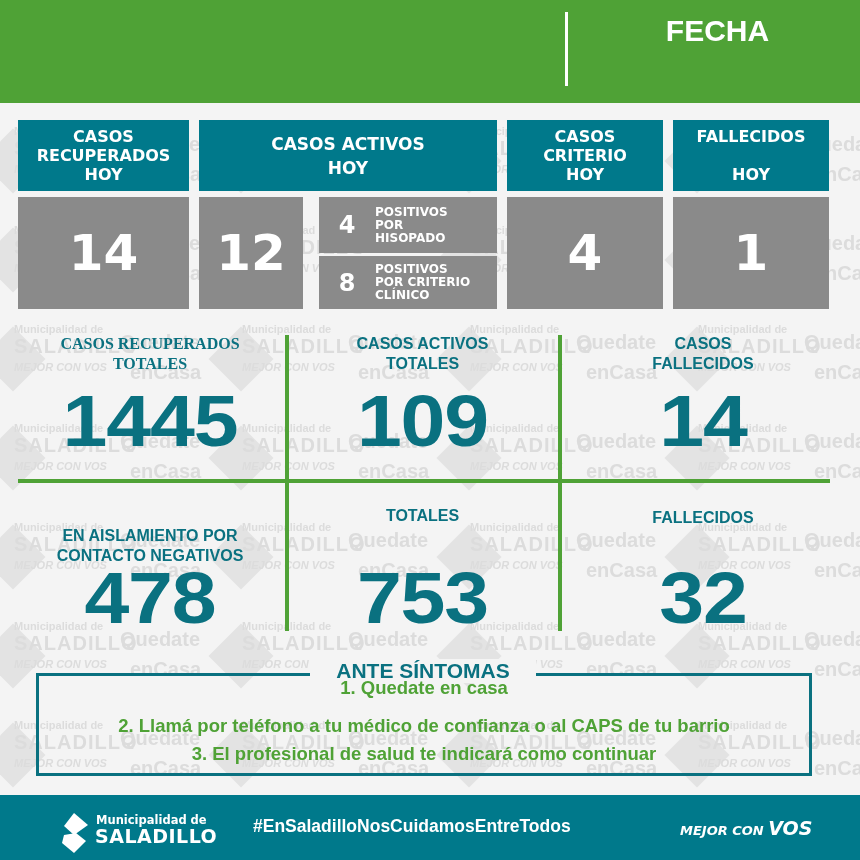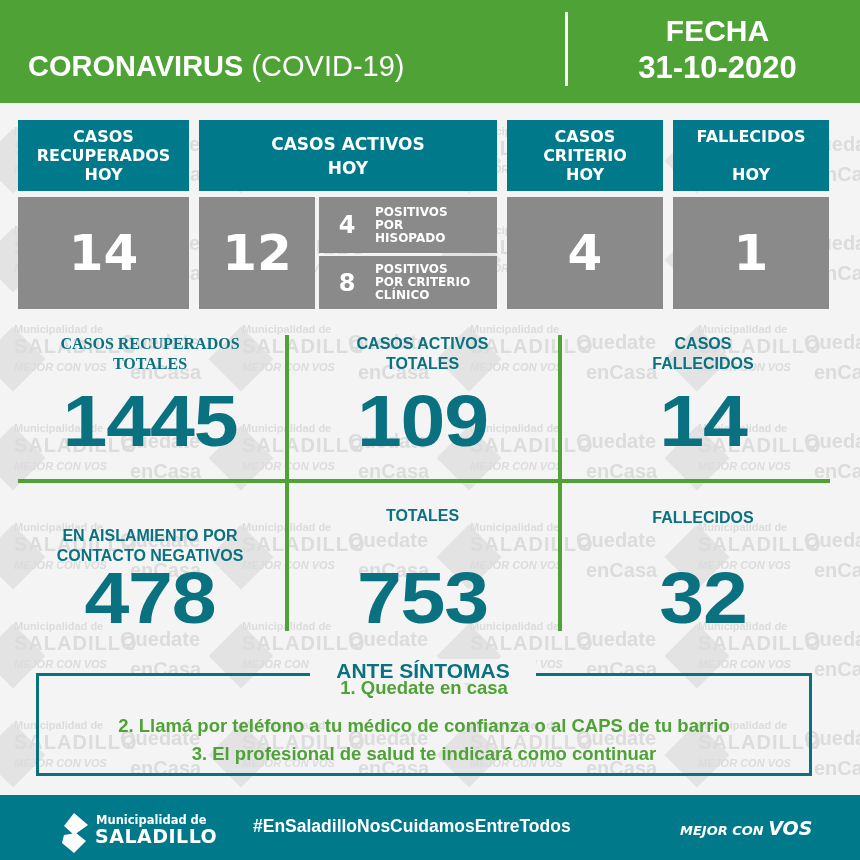--- a/index.html
+++ b/index.html
@@ -277,40 +277,38 @@
       <div class="wm-diamond" style="left:0;top:25px"></div>
       <div class="wm-t1" style="left:24px;top:12px">Municipalidad de</div>
       <div class="wm-t2" style="left:24px;top:24px">SALADILLO</div>
       <div class="wm-t3" style="left:24px;top:50px">MEJOR CON VOS</div>
       <div class="wm-q" style="left:130px;top:20px">Quedate</div>
       <div class="wm-q" style="left:140px;top:50px">enCasa</div>
     </div>
   </div>
 
 <div class="abs header">
-  <div class="abs h-title2"><b>CORONAVIRUS</b><span> (COVID-19)</span></div>
   <div class="abs h-sep"></div>
   <div class="abs h-fecha">FECHA</div>
-  <div class="abs h-date">31-10-2020</div>
 </div>
 
 <div class="abs card-h" style="left:18px;top:120px;width:171px;height:71px;">
   <div>CASOS</div>
   <div>RECUPERADOS</div>
   <div>HOY</div>
 </div>
 <div class="abs card-v" style="left:18px;top:197px;width:171px;height:112px;">
   <span class="big-white">14</span>
 </div>
 
 <div class="abs card-h" style="left:199px;top:120px;width:298px;height:71px;font-size:17px;line-height:24px;">
   <div>CASOS ACTIVOS</div>
   <div>HOY</div>
 </div>
-<div class="abs card-v" style="left:199px;top:197px;width:116px;height:112px;">
+<div class="abs card-v" style="left:199px;top:197px;width:104px;height:112px;">
   <span class="big-white">12</span>
 </div>
 <div class="abs sub" style="left:319px;top:197px;width:178px;height:56px;">
   <div class="sub-num">4</div>
   <div class="sub-lbl">
     <div>POSITIVOS</div>
     <div>POR</div>
     <div>HISOPADO</div>
   </div>
 </div>

